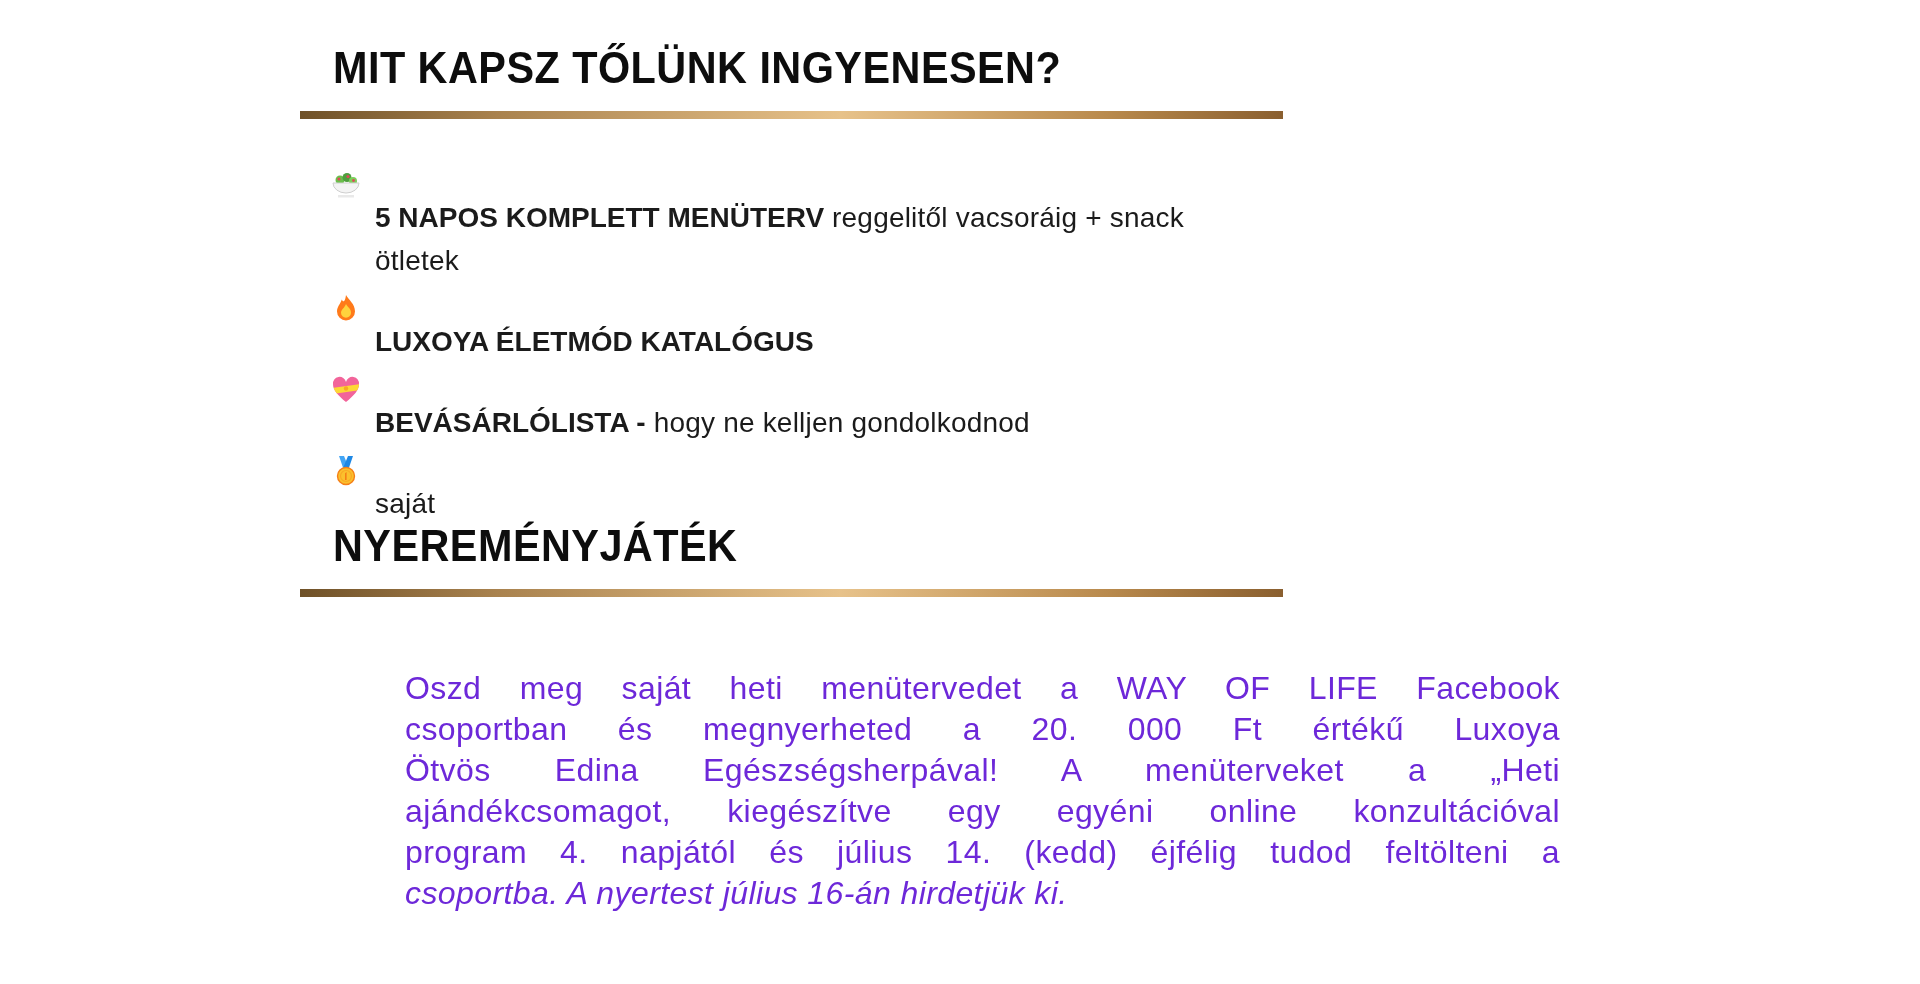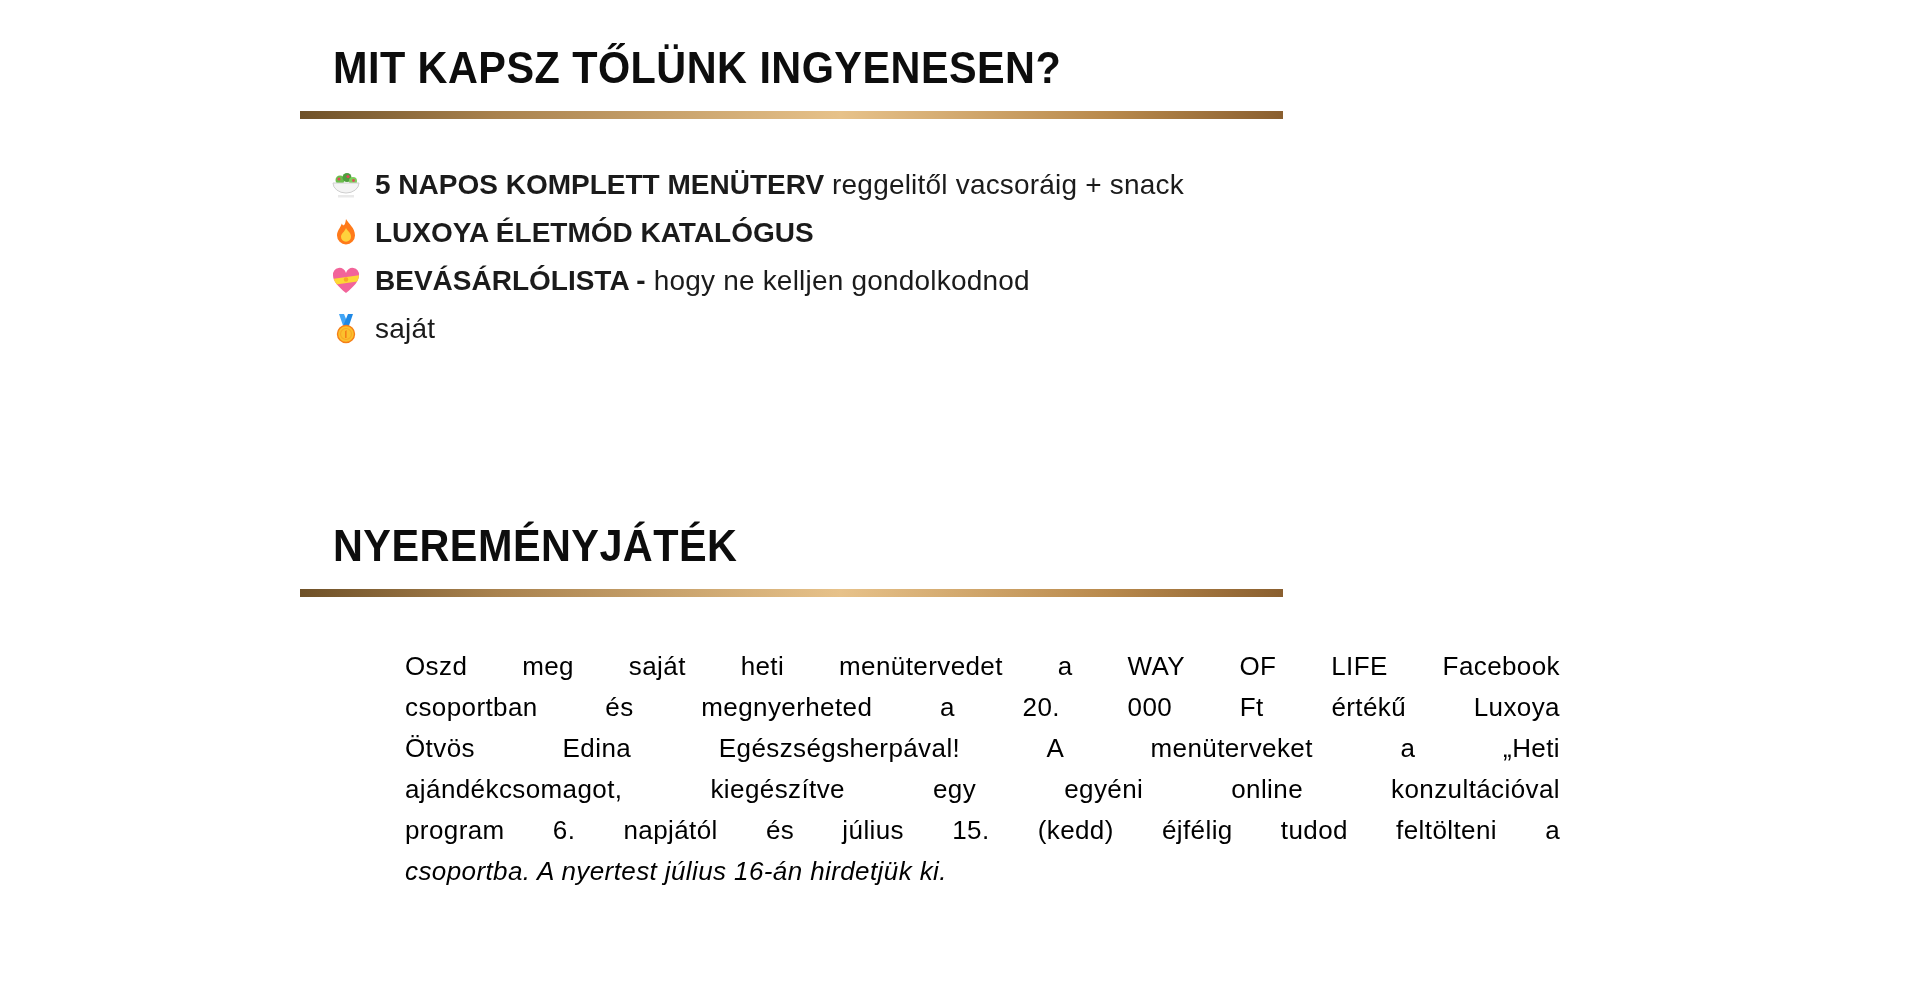--- a/index.html
+++ b/index.html
@@ -52,33 +52,34 @@
     flex: 0 0 45px;
     width: 45px;
     padding-top: 6px;
   }
   .emoji-icon svg { width: 32px; height: 32px; display: block; }
   .item-text {
     font-size: 28px;
     line-height: 43px;
     letter-spacing: 0.2px;
     color: #1b1b1b;
+    margin-top: 33px;
   }
   .item-line1 { white-space: nowrap; }
   .item-text b { font-weight: 800; letter-spacing: 0; }
 
   .contest-paragraph {
     position: absolute;
     left: 405px;
-    top: 646px;
+    top: 668px;
     width: 1155px;
-    font-size: 26px;
+    font-size: 32px;
     line-height: 41px;
     letter-spacing: 0.4px;
-    color: #000000;
+    color: #6d28d9;
   }
   .para-line {
     text-align: justify;
     text-align-last: justify;
   }
   .para-line:last-child {
     text-align-last: left;
     font-style: italic;
   }
 </style>
@@ -101,20 +102,21 @@
         <circle cx="18" cy="7.5" r="1.6" fill="#e0485a"></circle>
         <circle cx="23.5" cy="11.5" r="1.4" fill="#e0485a"></circle>
         <path d="M3 14 a13 10 0 0 0 26 0 z" fill="#f4f4f4" stroke="#cfcfcf" stroke-width="1"></path>
         <path d="M8 26 h16 v2.5 h-16 z" fill="#e9e9e9"></path>
       </svg>
     </span>
     <div class="item-text">
       <div class="item-line1">
         <b>5 NAPOS KOMPLETT MENÜTERV</b><span> reggelitől vacsoráig + snack</span>
       </div>
+      <div class="item-line2">ötletek</div>
     </div>
   </div>
 
   <div class="list-item">
     <span class="emoji-icon">
       <svg viewBox="0 0 32 32" aria-hidden="true">
         <path d="M16 2 C18.5 7 25 10.5 25 18.5 A9 9 0 0 1 7 18.5 C7 13.5 10.5 11 11.8 6.5 C13 9.5 15 9.5 16 2 Z" fill="#ff7a1a"></path>
         <path d="M16 11 C17.8 14.5 21 15.5 21 19.8 A5 5 0 0 1 11 19.8 C11 16.5 14.2 15.5 16 11 Z" fill="#ffd23d"></path>
       </svg>
     </span>
@@ -168,15 +170,15 @@
 
 <h1 class="heading" id="contest-title">NYEREMÉNYJÁTÉK</h1>
 
 <div class="gold-divider" id="divider-2"></div>
 
 <div class="contest-paragraph">
   <div class="para-line">Oszd meg saját heti menütervedet a WAY OF LIFE Facebook</div>
   <div class="para-line">csoportban és megnyerheted a 20. 000 Ft értékű Luxoya</div>
   <div class="para-line">Ötvös Edina Egészségsherpával! A menüterveket a „Heti</div>
   <div class="para-line">ajándékcsomagot, kiegészítve egy egyéni online konzultációval</div>
-  <div class="para-line">program 6. napjától és július 15. (kedd) éjfélig tudod feltölteni a</div>
+  <div class="para-line">program 4. napjától és július 14. (kedd) éjfélig tudod feltölteni a</div>
   <div class="para-line">csoportba. A nyertest július 16-án hirdetjük ki.</div>
 </div>
 
 </body></html>

